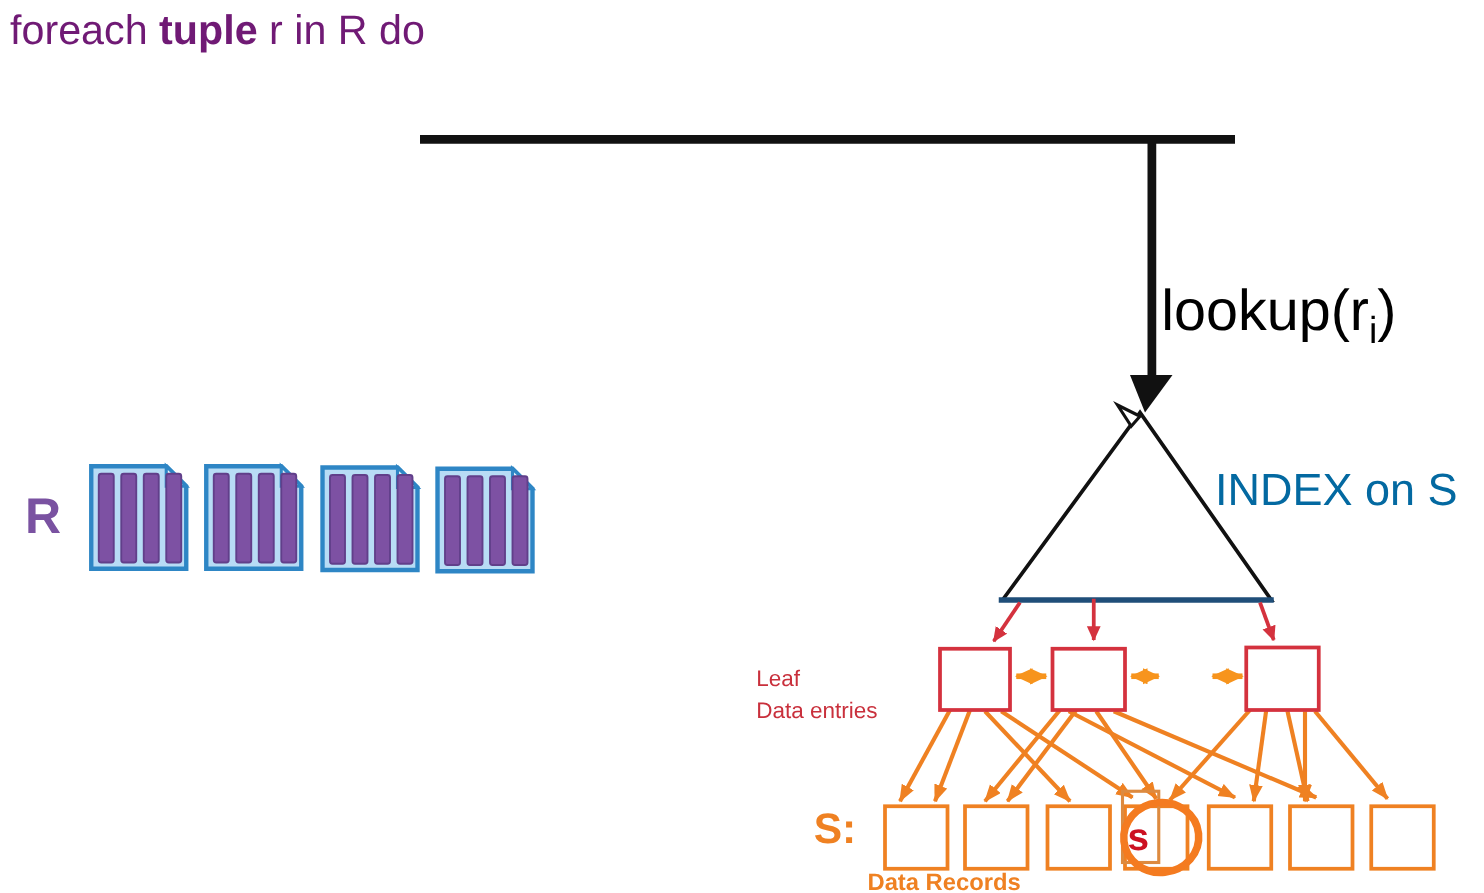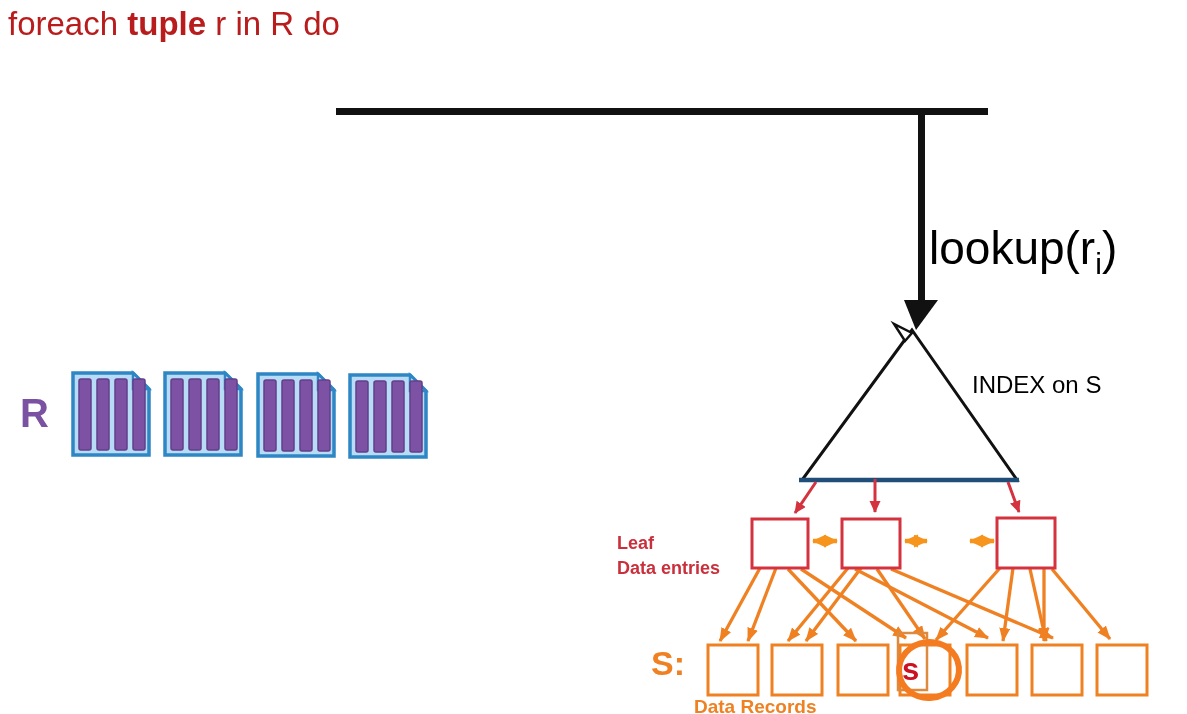--- a/index.html
+++ b/index.html
@@ -1,34 +1,34 @@
 <!DOCTYPE html>
 <html><head>
 <meta charset="utf-8">
 <style>
   html,body{margin:0;padding:0;background:#ffffff;}
   #slide{
     position:relative;width:1187px;height:714px;background:#ffffff;
     overflow:hidden;font-family:"Liberation Sans",sans-serif;
   }
   .code-line{
-    position:absolute;font-size:33px;color:#b91c1c;white-space:pre;
+    position:absolute;font-size:33px;color:#701a75;white-space:pre;
     letter-spacing:0px;line-height:1.15;
   }
   .code-line b{font-weight:bold;}
   .sub{font-weight:bold;font-size:22px;vertical-align:-8px;line-height:0;}
   #underline{position:absolute;left:336px;top:108px;width:652px;height:7px;background:#111;}
   #lookup-label{
     position:absolute;left:929px;top:221px;font-size:46px;color:#000000;white-space:pre;
   }
   #lookup-label .sub2{font-size:30px;vertical-align:-10px;line-height:0;}
-  #index-label{position:absolute;left:972px;top:371px;font-size:24px;color:#000000;}
+  #index-label{position:absolute;left:972px;top:371px;font-size:36px;color:#0369a1;}
   #leaf-label{
-    position:absolute;left:605px;top:531px;font-size:18px;font-weight:bold;
-    color:#c9303c;line-height:25px;margin-left:12px;
+    position:absolute;left:605px;top:531px;font-size:18px;font-weight:normal;
+    color:#c9303c;line-height:25px;
   }
   #s-label{position:absolute;left:651px;top:644px;font-size:34px;font-weight:bold;color:#ef8122;}
   #data-records-label{position:absolute;left:694px;top:696px;font-size:19px;font-weight:bold;color:#ef8122;}
   #r-label{position:absolute;left:20px;top:391px;font-size:40px;font-weight:600;color:#7a52a1;}
   svg{position:absolute;left:0;top:0;}
 </style>
 </head>
 <body>
 
 <div id="slide">

